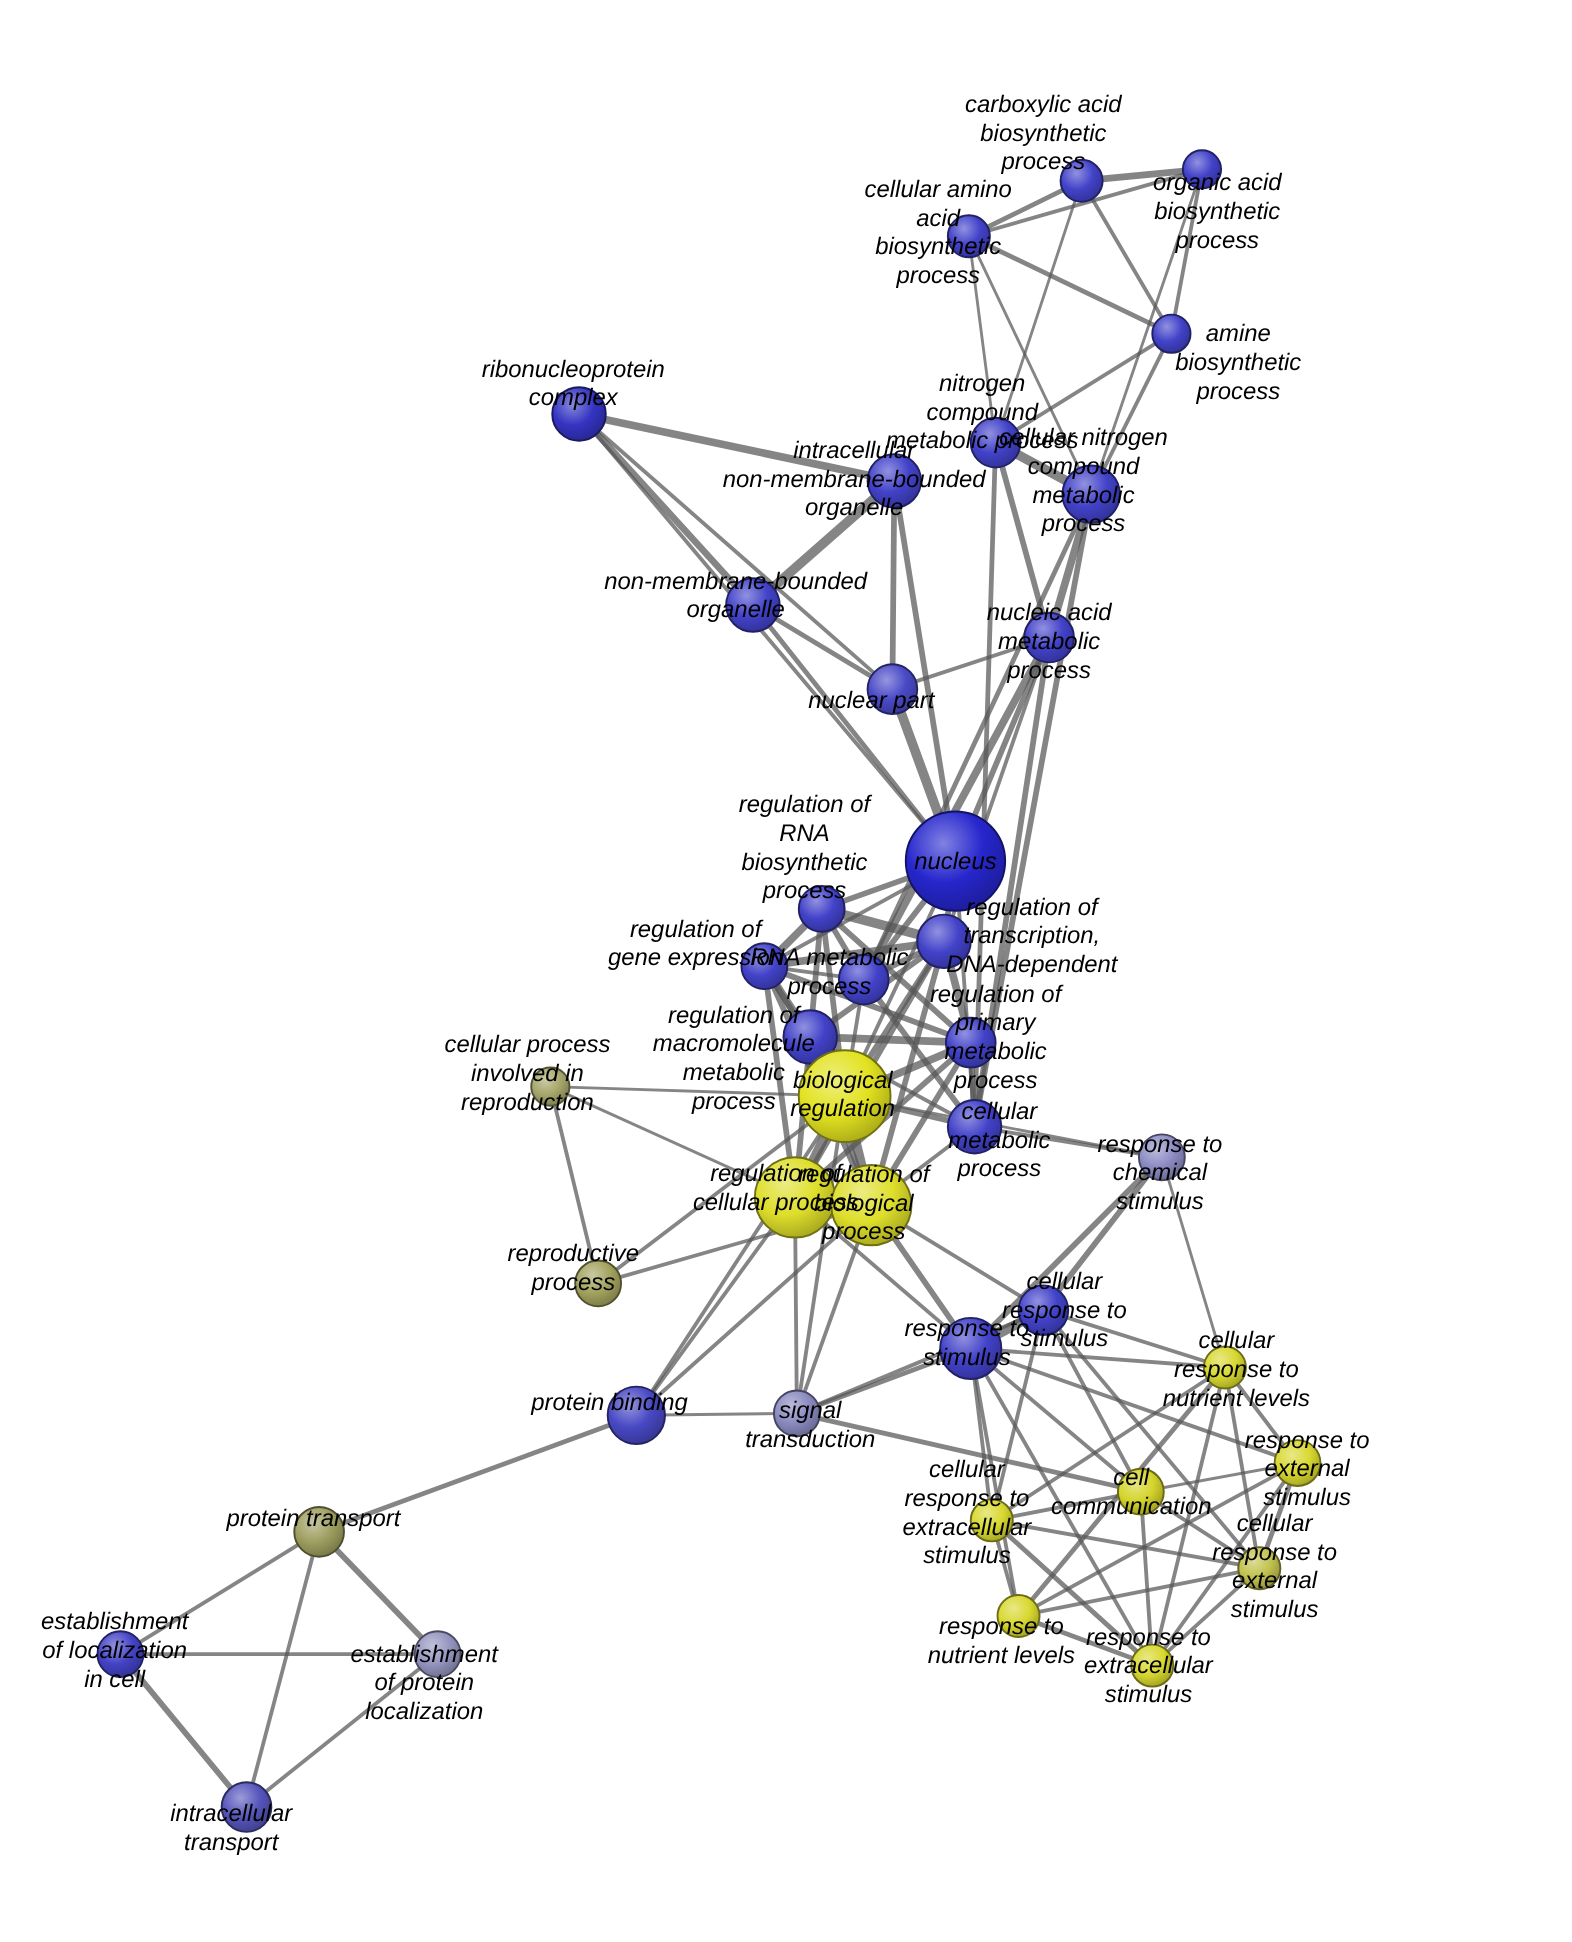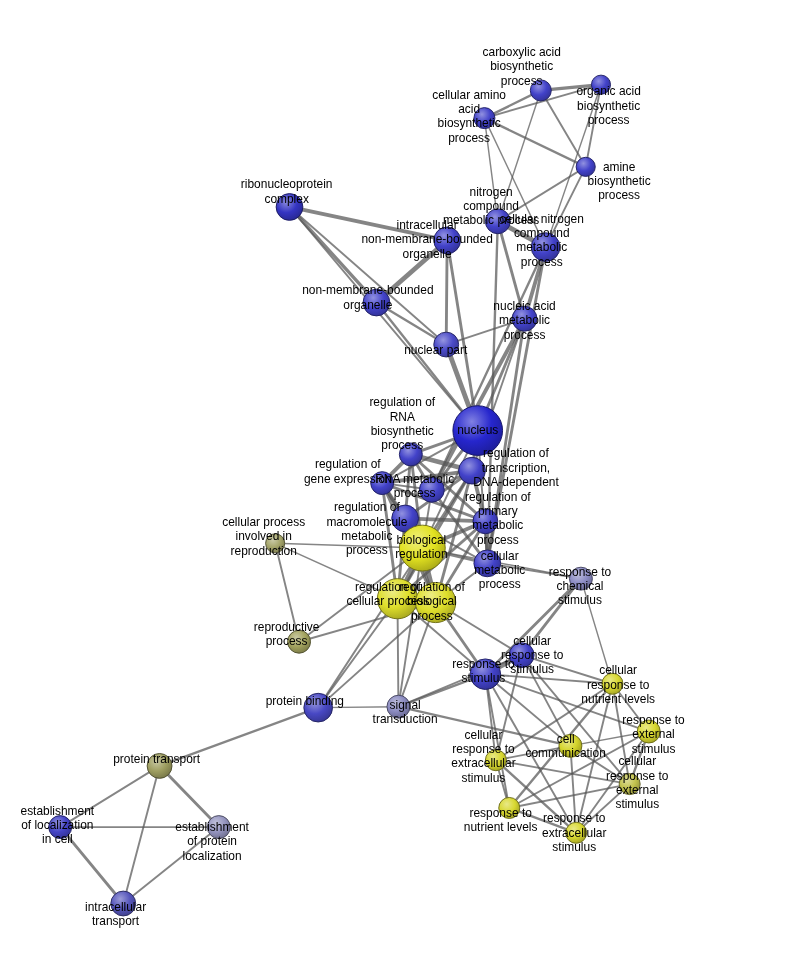--- a/index.html
+++ b/index.html
@@ -1,17 +1,17 @@
 <!DOCTYPE html>
 <html><head>
 <meta charset="utf-8">
 <style>
   html,body{margin:0;padding:0;background:#ffffff;}
   body{width:786px;height:971px;overflow:hidden;font-family:"Liberation Sans",sans-serif;}
-  .stage{width:751px;height:971px;position:relative;}
+  .stage{width:751px;height:971px;position:relative;font-style:italic;}
   svg{display:block;width:100%;height:100%;}
   text{font-family:"Liberation Sans",sans-serif;fill:#000000;}
 </style>
 </head>
 <body>
 
 <div class="stage">
   <svg xmlns="http://www.w3.org/2000/svg" viewBox="0 0 786 971" style="background: rgb(255, 255, 255);">
       <defs>
         <radialGradient id="grad0" cx="38%" cy="32%" r="72%">

